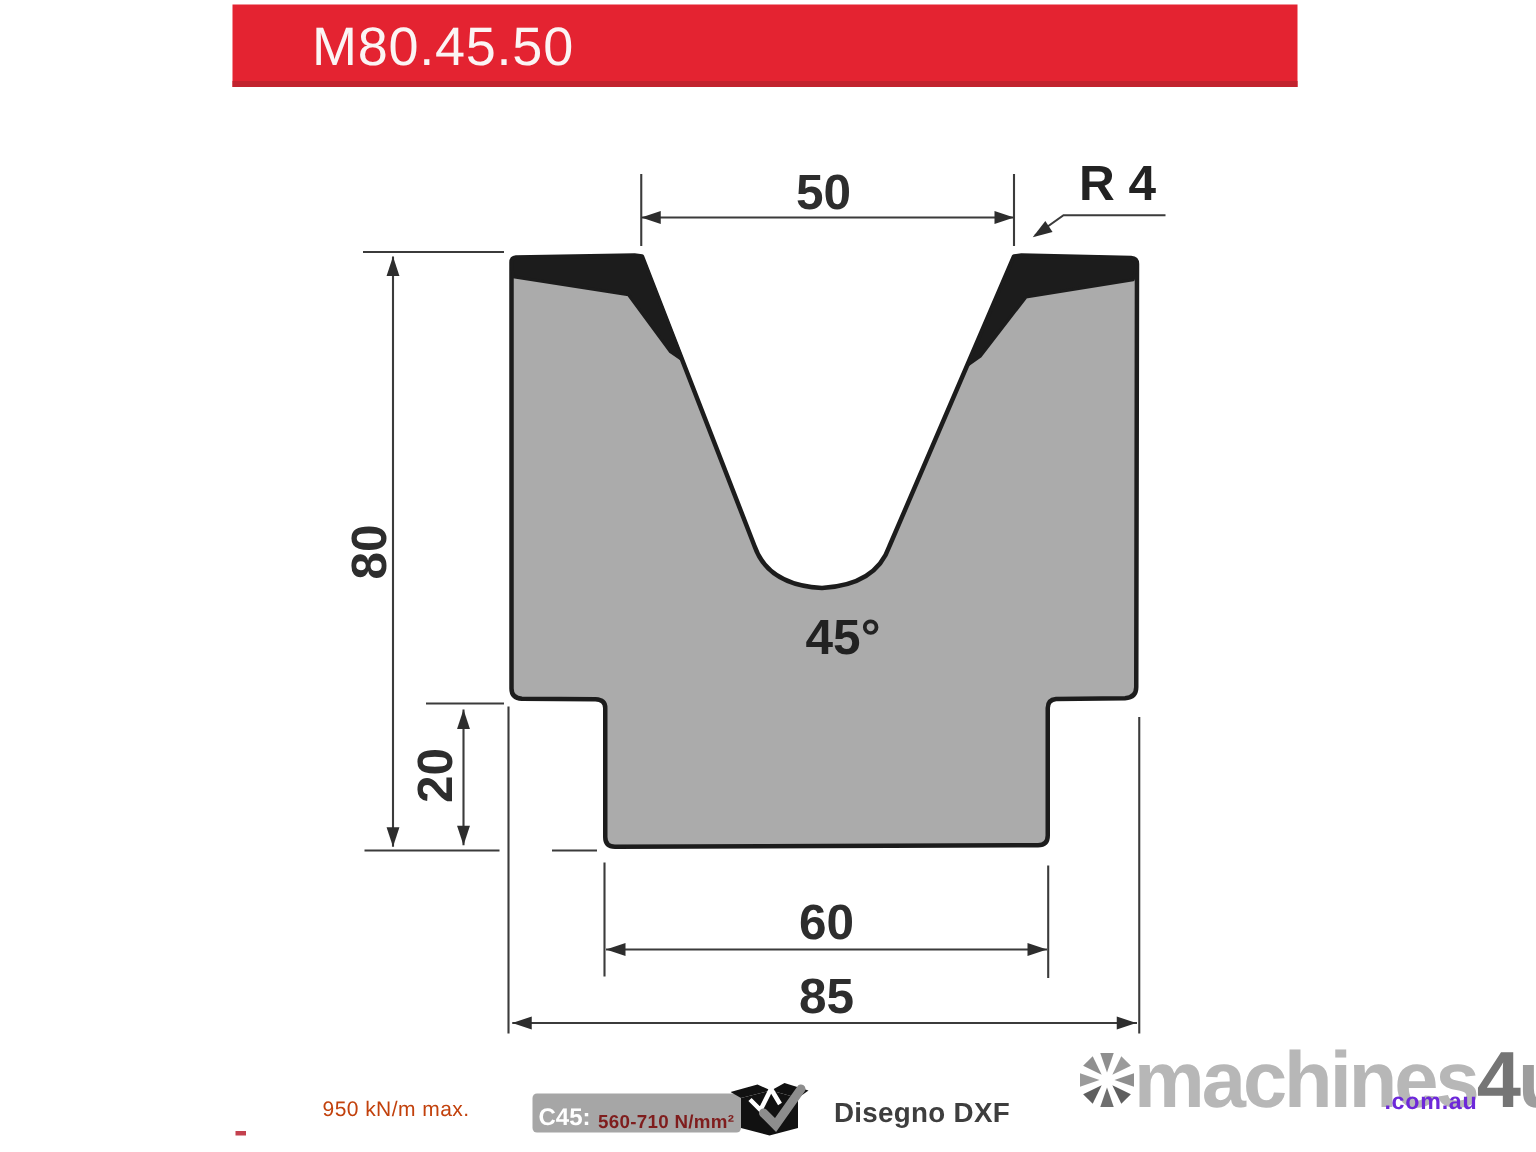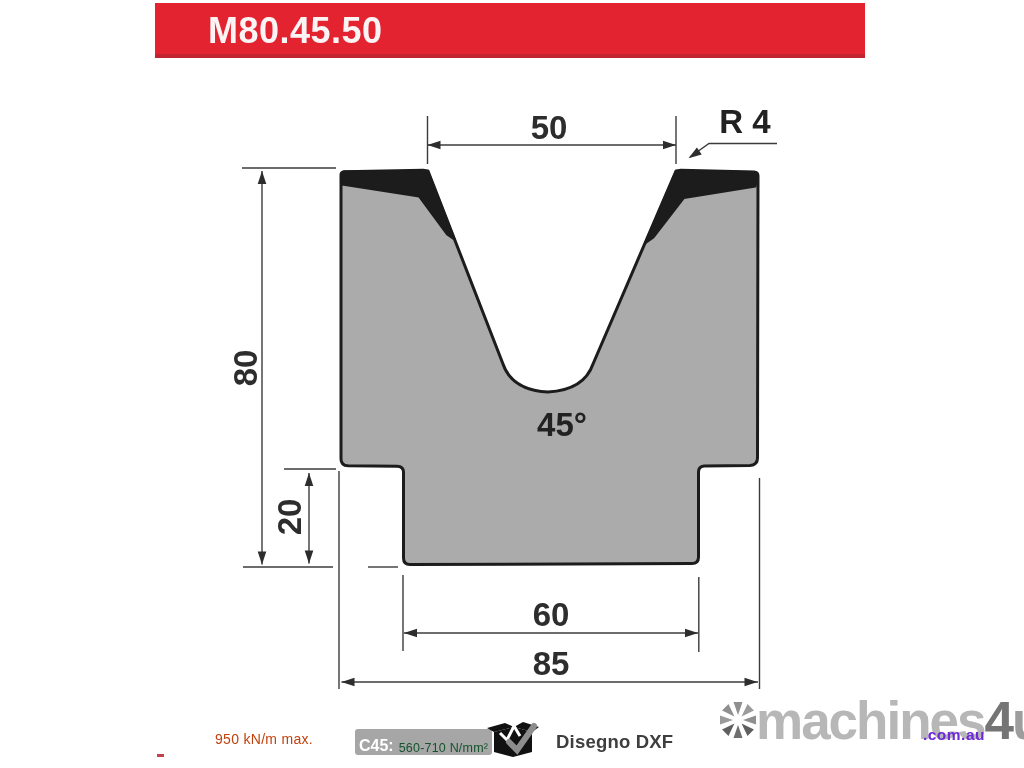--- a/index.html
+++ b/index.html
@@ -5,39 +5,39 @@
   * { margin: 0; padding: 0; box-sizing: border-box; }
   html, body { width: 1024px; height: 768px; background: #ffffff; overflow: hidden; }
   body { position: relative; font-family: "Liberation Sans", sans-serif; }
 
   .banner {
     position: absolute; left: 155px; top: 3px; width: 710px; height: 55px;
     background: #e42331; border-bottom: 4px solid #c2232e;
   }
   .banner .model {
     display: block; padding-left: 53px; line-height: 55px;
-    font-size: 36px; font-weight: 700; letter-spacing: 0.5px; color: #fbf4f4;
+    font-size: 36px; font-weight: 400; letter-spacing: 0.5px; color: #fbf4f4;
   }
 
   svg.drawing { position: absolute; left: 0; top: 0; width: 1024px; height: 768px; }
 
   .dim-txt { font-family: "Liberation Sans", sans-serif; font-size: 33px; font-weight: 600; fill: #2d2d2d; }
   .dim-txt-bold { font-family: "Liberation Sans", sans-serif; font-weight: 700; fill: #222222; }
 
   .footer-load {
     position: absolute; left: 215px; top: 731px;
     font-size: 14px; color: #c2410c; letter-spacing: 0.3px;
   }
   .badge {
     position: absolute; left: 355px; top: 729px; height: 26px;
     background: #a6a6a6; border-radius: 3px;
     display: flex; align-items: flex-end; padding: 0 4px; white-space: nowrap;
   }
   .badge .c45 { color: #ffffff; font-weight: 700; font-size: 16px; margin-right: 5px; }
-  .badge .range { color: #14532d; font-weight: 400; font-size: 12.5px; letter-spacing: 0.2px; }
+  .badge .range { color: #7f1d1d; font-weight: 700; font-size: 12.5px; letter-spacing: 0.2px; }
   .dxf-icon { position: absolute; left: 487px; top: 720px; }
   .dxf-label {
     position: absolute; left: 556px; top: 731px;
     font-size: 18.5px; font-weight: 700; color: #3e3e3e; letter-spacing: 0.2px;
   }
 
   .wm-logo { position: absolute; left: 719px; top: 699px; }
   .wm-brand {
     position: absolute; left: 756px; top: 694px;
     font-size: 53px; font-weight: 700; letter-spacing: -2px; line-height: 1;

